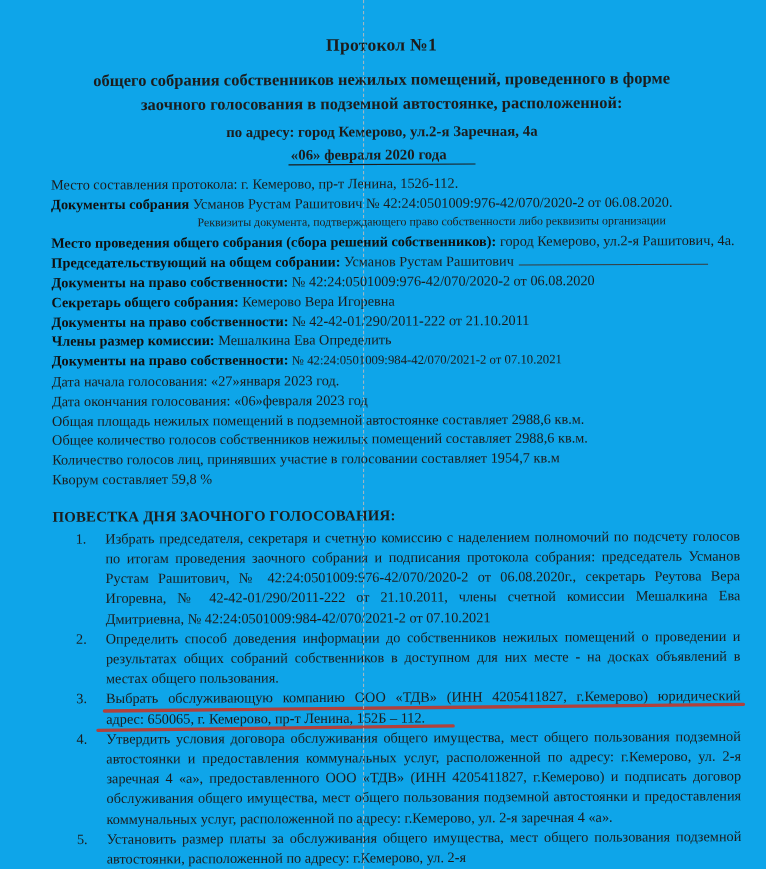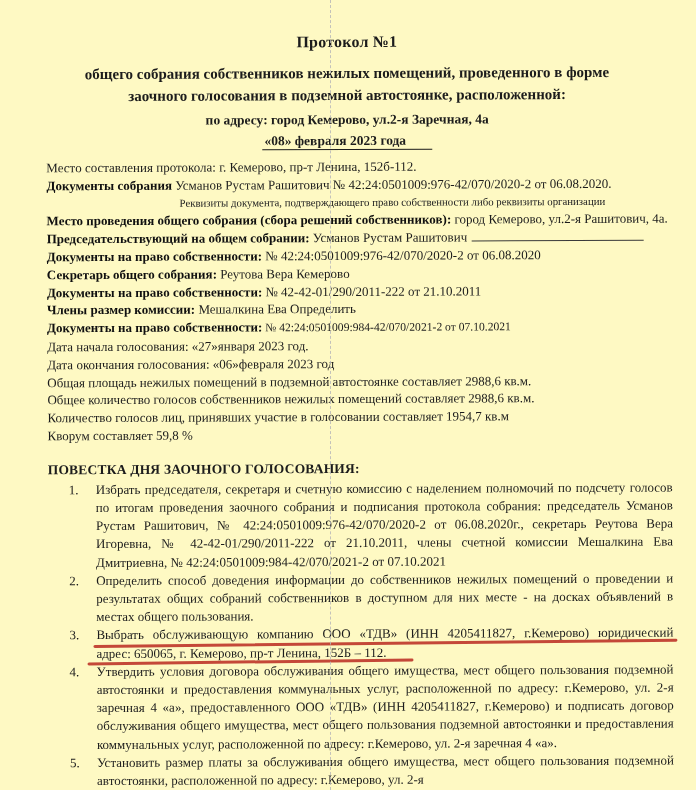--- a/index.html
+++ b/index.html
@@ -1,21 +1,21 @@
 <!DOCTYPE html>
 <html lang="ru"><head>
 <meta charset="utf-8">
 <style>
   html, body { margin: 0; padding: 0; background: #ffffff; }
   .page {
     position: relative;
     width: 696px;
     height: 790px;
     overflow: hidden;
-    background: #fef9c3;
+    background: #0ea5e9;
     font-family: "Liberation Serif", "DejaVu Serif", serif;
     color: #1c1c1c;
   }
   .page-inner {
     position: absolute;
     inset: 0;
     transform: rotate(-0.25deg);
     transform-origin: 50% 40%;
   }
   
@@ -99,21 +99,21 @@
   <div class="page-inner">
 
     <div class="header">
       <div class="title">Протокол №1</div>
       <div class="subtitle">
         <span>общего собрания собственников нежилых помещений, проведенного в форме</span><br>
         <span>заочного голосования в подземной автостоянке, расположенной:</span>
       </div>
       <div class="addr-line">по адресу: город Кемерово, ул.2-я Заречная, 4а</div>
       <div class="date-line">
-        <span class="u">«08»  февраля 2023 года</span>
+        <span class="u">«06»  февраля 2020 года</span>
       </div>
     </div>
 
     <div class="meta">
       <div class="mrow">
         <span class="lbl">Место составления протокола:</span><span class="val"> г. Кемерово, пр-т Ленина, 152б-112.</span>
       </div>
       <div class="mrow">
         <span class="lbl b">Документы собрания</span><span class="val">  Усманов Рустам Рашитович  № 42:24:0501009:976-42/070/2020-2 от 06.08.2020.</span>
       </div>
@@ -121,21 +121,21 @@
       <div class="mrow">
         <span class="lbl b">Место проведения общего собрания (сбора решений собственников):</span><span class="val"> город Кемерово, ул.2-я Рашитович, 4а.</span>
       </div>
       <div class="mrow">
         <span class="lbl b">Председательствующий на общем собрании:</span><span class="val"> Усманов Рустам Рашитович</span><span class="blank"></span>
       </div>
       <div class="mrow">
         <span class="lbl b">Документы на право собственности:</span><span class="val"> № 42:24:0501009:976-42/070/2020-2 от 06.08.2020</span>
       </div>
       <div class="mrow">
-        <span class="lbl b">Секретарь общего собрания:</span><span class="val"> Реутова Вера Кемерово</span>
+        <span class="lbl b">Секретарь общего собрания:</span><span class="val"> Кемерово Вера Игоревна</span>
       </div>
       <div class="mrow">
         <span class="lbl b">Документы на право собственности:</span><span class="val"> № 42-42-01/290/2011-222 от 21.10.2011</span>
       </div>
       <div class="mrow">
         <span class="lbl b">Члены размер комиссии:</span><span class="val">  Мешалкина Ева Определить</span>
       </div>
       <div class="mrow">
         <span class="lbl b">Документы на право собственности:</span><span class="val small"> № 42:24:0501009:984-42/070/2021-2 от 07.10.2021</span>
       </div>

